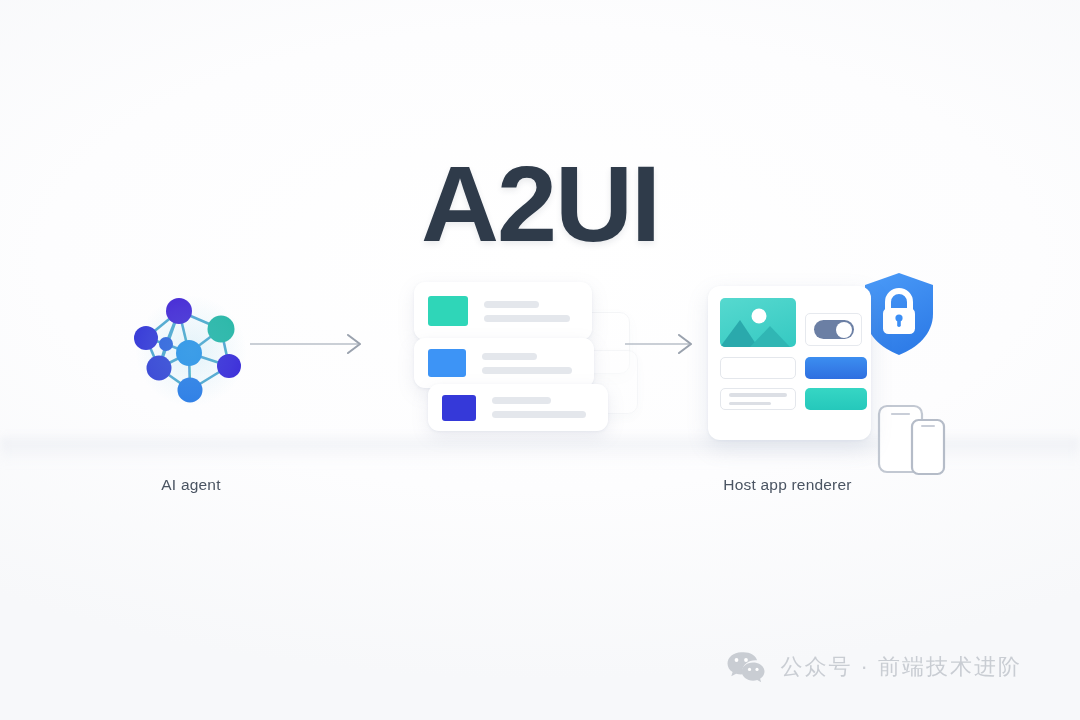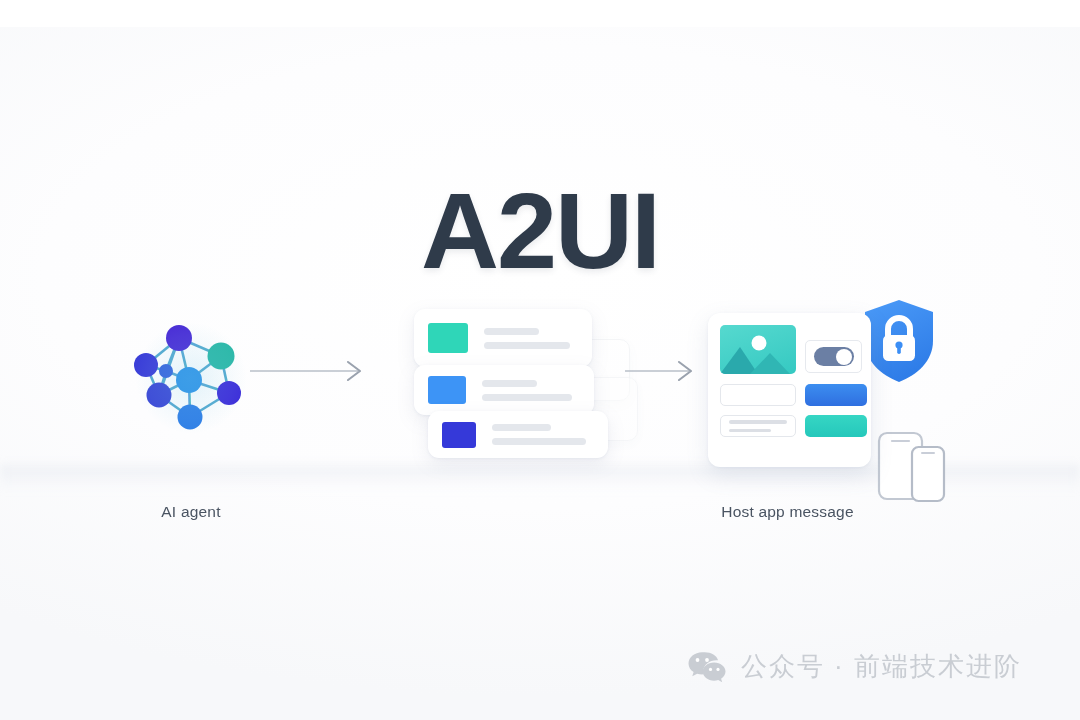--- a/index.html
+++ b/index.html
@@ -13,21 +13,20 @@
     font-family: "Liberation Sans", sans-serif;
     overflow: hidden;
     position: relative;
   }
 
   .canvas {
     position: absolute;
     inset: 0;
     background:
       radial-gradient(ellipse 900px 420px at 50% 36%, #ffffff 0%, #fdfdfe 55%, #f7f8fa 100%);
-    margin-top: 27px;
   }
 
   
   .title {
     position: absolute;
     left: 0;
     right: 0;
     top: 150px;
     text-align: center;
     font-family: "Liberation Sans", sans-serif;
@@ -257,21 +256,21 @@
 
   
   .watermark {
     position: absolute;
     right: 58px;
     bottom: 36px;
     display: flex;
     align-items: center;
     gap: 14px;
     color: #c9cdd3;
-    font-size: 26px;
+    font-size: 22px;
     letter-spacing: 2px;
     user-select: none;
   }
   .wechat-mark {
     width: 40px;
     height: 34px;
     flex: none;
   }
 </style>
 </head>
@@ -423,21 +422,21 @@
 
           <div class="host-row" style="margin-top:9px;">
             <div class="field">
               <div class="fln" style="width:100%;"></div>
               <div class="fln" style="width:72%;"></div>
             </div>
             <div class="btn-teal"></div>
           </div>
         </div>
       </div>
-      <div class="caption" style="left:0;width:175px;">Host app message</div>
+      <div class="caption" style="left:0;width:175px;">Host app renderer</div>
     </div>
 
   </div>
 
   <div class="watermark">
     <span class="wechat-mark">
       <svg width="40" height="34" viewBox="0 0 40 34">
         <path d="M15.2 2.2C7.6 2.2 1.5 7.2 1.5 13.4c0 3.5 2 6.7 5.1 8.7l-1.3 4.1 4.8-2.5c1.6.4 3.3.7 5.1.7.5 0 1 0 1.5-.1-.3-1-.5-2-.5-3.1 0-6.1 6-11 13.4-11 .5 0 1 0 1.5.1-1.2-4.7-6.9-8.1-13.4-8.1z" fill="#c9cdd3"></path>
         <circle cx="10.5" cy="10" r="1.9" fill="#ffffff"></circle>
         <circle cx="20" cy="10" r="1.9" fill="#ffffff"></circle>

